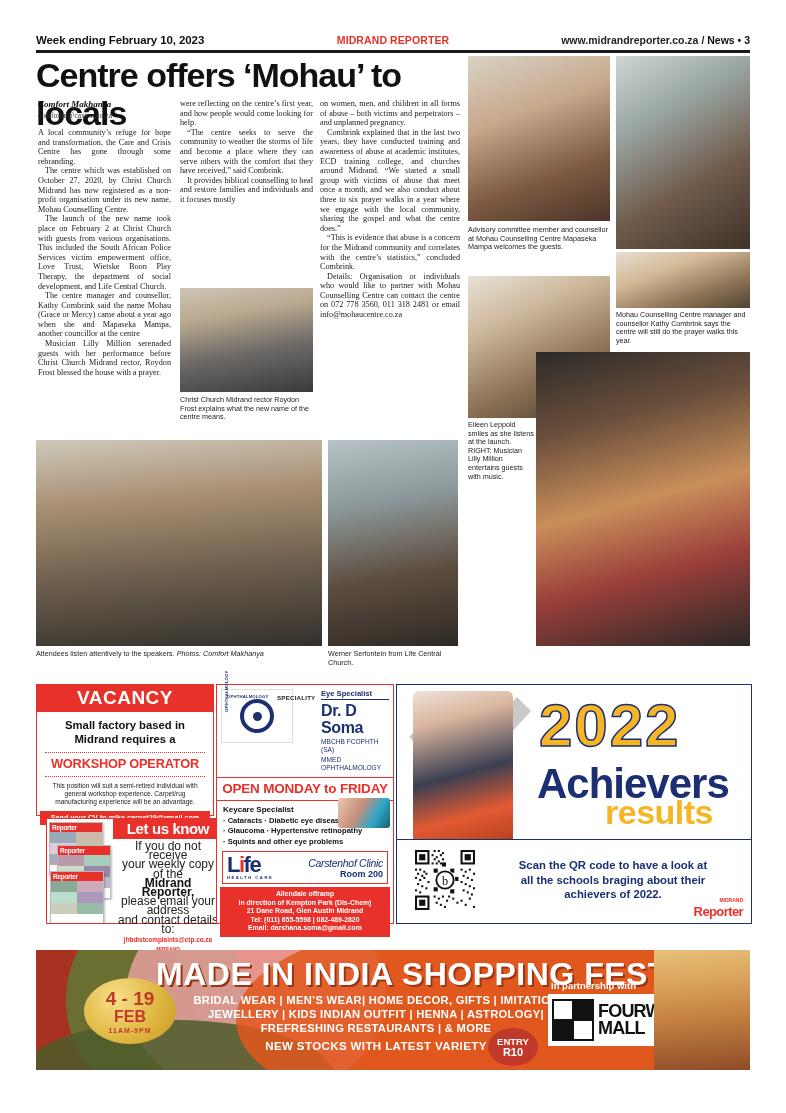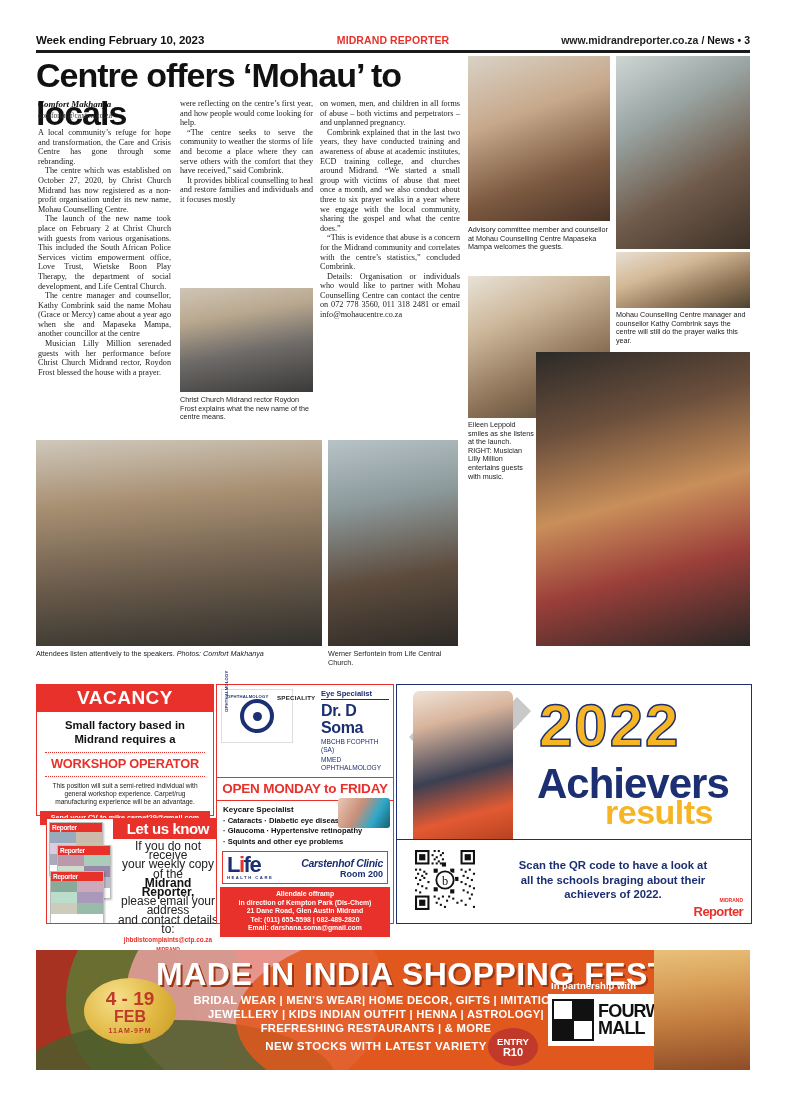--- a/index.html
+++ b/index.html
@@ -122,21 +122,21 @@
   .eye-list .hd { font-size:8px; }
   .eye-img { position:absolute; right:3px; top:-3px; width:52px; height:30px;
              background:linear-gradient(120deg,#e9c9b6 0%,#c98f7a 40%,#2fa8c9 70%,#17606f 100%);
              border-radius:3px; }
   .life-box { margin:2px 5px 3px; border:1.2px solid #e8312a; padding:3px 4px;
               display:flex; align-items:center; }
   .life-word { font-size:22px; font-weight:bold; color:#1b2f72; letter-spacing:-1.5px; line-height:20px; }
   .life-word .i-red { color:#e8312a; }
   .life-sub { font-size:4.2px; font-weight:bold; color:#1b2f72; letter-spacing:1.5px; }
   .life-clinic { flex:1; text-align:right; }
-  .life-clinic .c1 { font-size:10.5px; font-weight:bold; font-style:italic; color:#1b2f72; letter-spacing:-0.3px; }
+  .life-clinic .c1 { font-size:10.5px; font-weight:normal; font-style:italic; color:#1b2f72; letter-spacing:-0.3px; }
   .life-clinic .c2 { font-size:9px; font-weight:bold; color:#1b2f72; }
   .eye-addr { background:#e8312a; color:#fff; text-align:center; font-size:6.9px;
               line-height:8.6px; font-weight:bold; padding:3px 3px 4px; margin:0 3px 3px; }
 
   
   #ad-ach { left:396px; top:684px; width:354px; height:238px; border:1.5px solid #1b2f72; }
   .ach-top { height:154px; position:relative; overflow:hidden; background:#fff;
              border-bottom:1.5px solid #1b2f72; }
   .ach-check { position:absolute; left:8px; top:6px; width:128px; height:108px; }
   .ach-girl { position:absolute; left:16px; top:6px; width:100px; height:148px;

